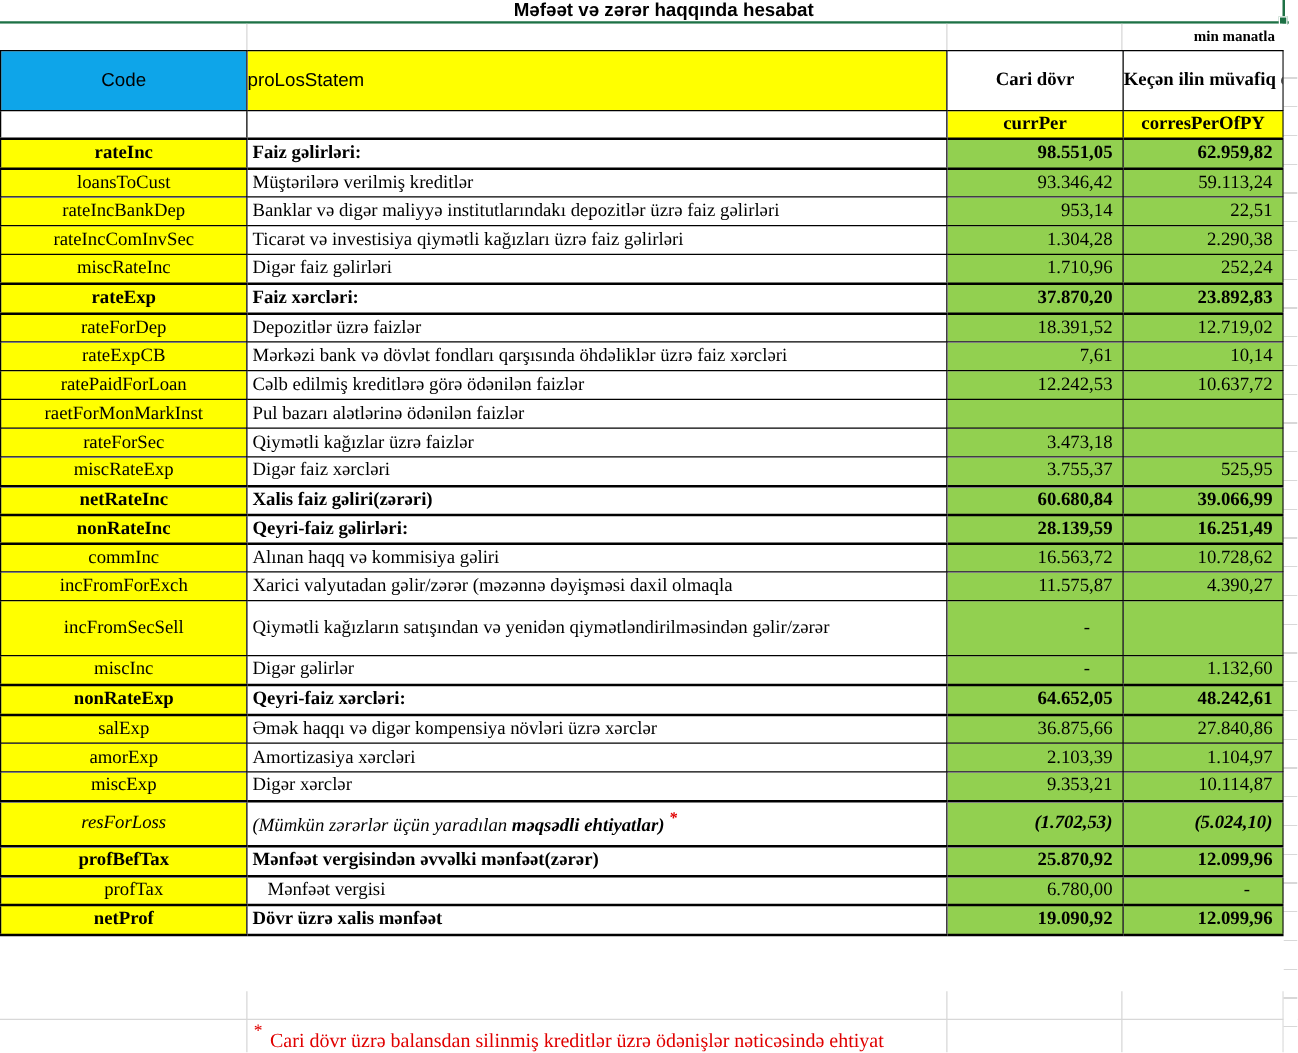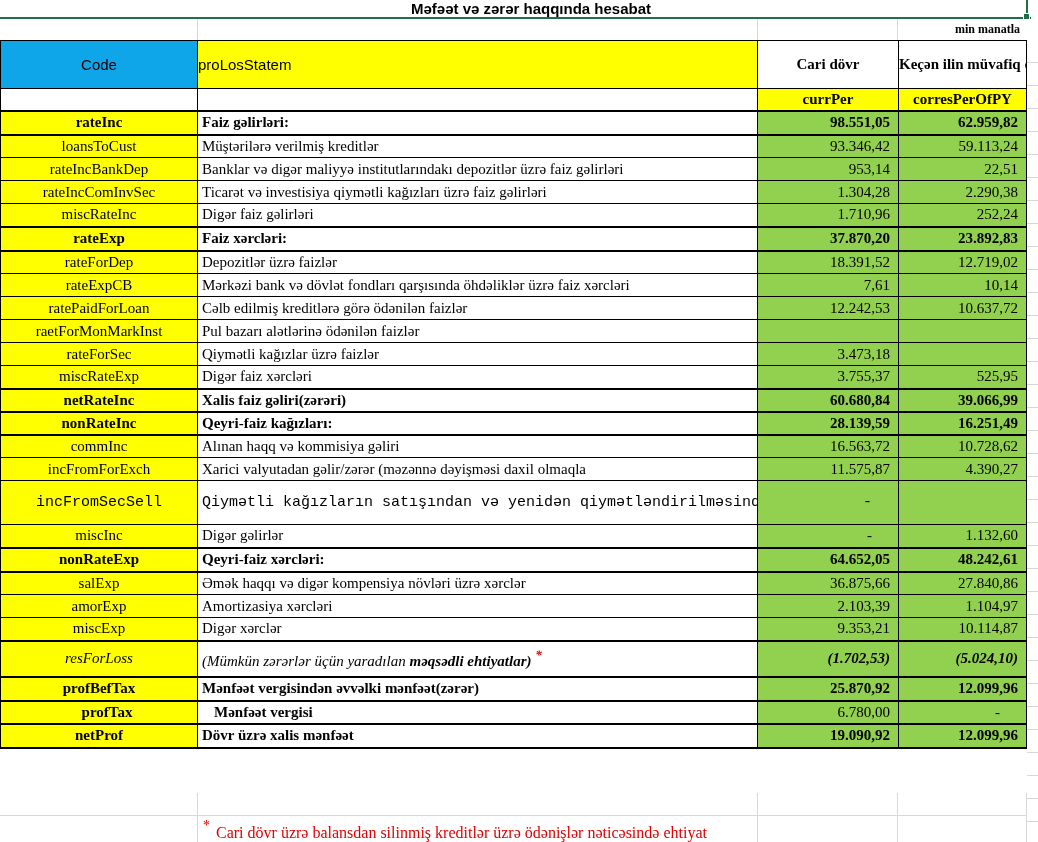--- a/index.html
+++ b/index.html
@@ -23,37 +23,37 @@
 
   
   table.sheet { position:absolute; left:0; top:40px; width:1026px; border-collapse:collapse; table-layout:fixed; }
   table.sheet td { border:1px solid #000; font-size:15px; overflow:hidden; white-space:nowrap; vertical-align:middle; }
   col.c1 { width:197px; } col.c2 { width:560px; } col.c3 { width:141px; } col.c4 { width:128px; }
 
   tr.hrow1 { height:48px; }
   tr.hrow2 { height:22px; }
   tr.r { height:23px; }
   tr.h24 { height:24px; }
-  tr.tall44 { height:44px;font-family:Liberation Mono, monospace; }
+  tr.tall44 { height:44px; }
   tr.tall36 { height:36px; }
 
   td.hdr { text-align:center; background:#fff; font-weight:bold; }
   td.hdr-sans { text-align:center; background:#0ea5e9; font-family:"Liberation Sans","DejaVu Sans",sans-serif; font-weight:normal; }
   td.hdr-statement { background:#FFFF00; text-align:left; font-family:"Liberation Sans","DejaVu Sans",sans-serif; font-weight:normal; }
   td.hdr-prev { white-space:normal; line-height:19px; }
   td.sub-white { background:#fff; }
   td.sub-yellow { background:#FFFF00; font-weight:bold; text-align:center; }
 
   td.code { text-align:center; background:#FFFF00; }
   td.label { text-align:left; padding-left:4px; background:#fff; }
   td.v { text-align:right; padding-right:8px; background:#92D050; }
   td.v.dash { padding-right:26px; }
 
   tr.t td { font-weight:bold; border-top-width:2px; border-bottom-width:2px; }
-  tr.tl td.code, tr.tl td.label { font-weight:bold;padding-left:16px; }
+  tr.tl td.code, tr.tl td.label { font-weight:normal;padding-left:16px; }
   tr.vb td.v { font-weight:bold; }
   tr.vb td { border-top-width:2px; border-bottom-width:2px;font-style:italic; }
   .red { color:#E00000; }
   sup.ast { font-size:13px; font-weight:bold; position:relative; top:-1px; }
 
   
   .sliver { position:absolute; left:1027px; top:40px; width:11px; height:802px;
             background:repeating-linear-gradient(to bottom, #ffffff 0 22px, #D8D8D8 22px 23px); }
 
   .footnote { position:absolute; left:203px; top:820px; color:#E00000; font-size:16px; white-space:nowrap; }
@@ -168,21 +168,21 @@
       <td class="v">525,95</td>
     </tr>
     <tr class="r t">
       <td class="code">netRateInc</td>
       <td class="label">Xalis faiz gəliri(zərəri)</td>
       <td class="v">60.680,84</td>
       <td class="v">39.066,99</td>
     </tr>
     <tr class="r t">
       <td class="code">nonRateInc</td>
-      <td class="label">Qeyri-faiz kağızları:</td>
+      <td class="label">Qeyri-faiz gəlirləri:</td>
       <td class="v">28.139,59</td>
       <td class="v">16.251,49</td>
     </tr>
     <tr class="r">
       <td class="code">commInc</td>
       <td class="label">Alınan haqq və kommisiya gəliri</td>
       <td class="v">16.563,72</td>
       <td class="v">10.728,62</td>
     </tr>
     <tr class="r">

